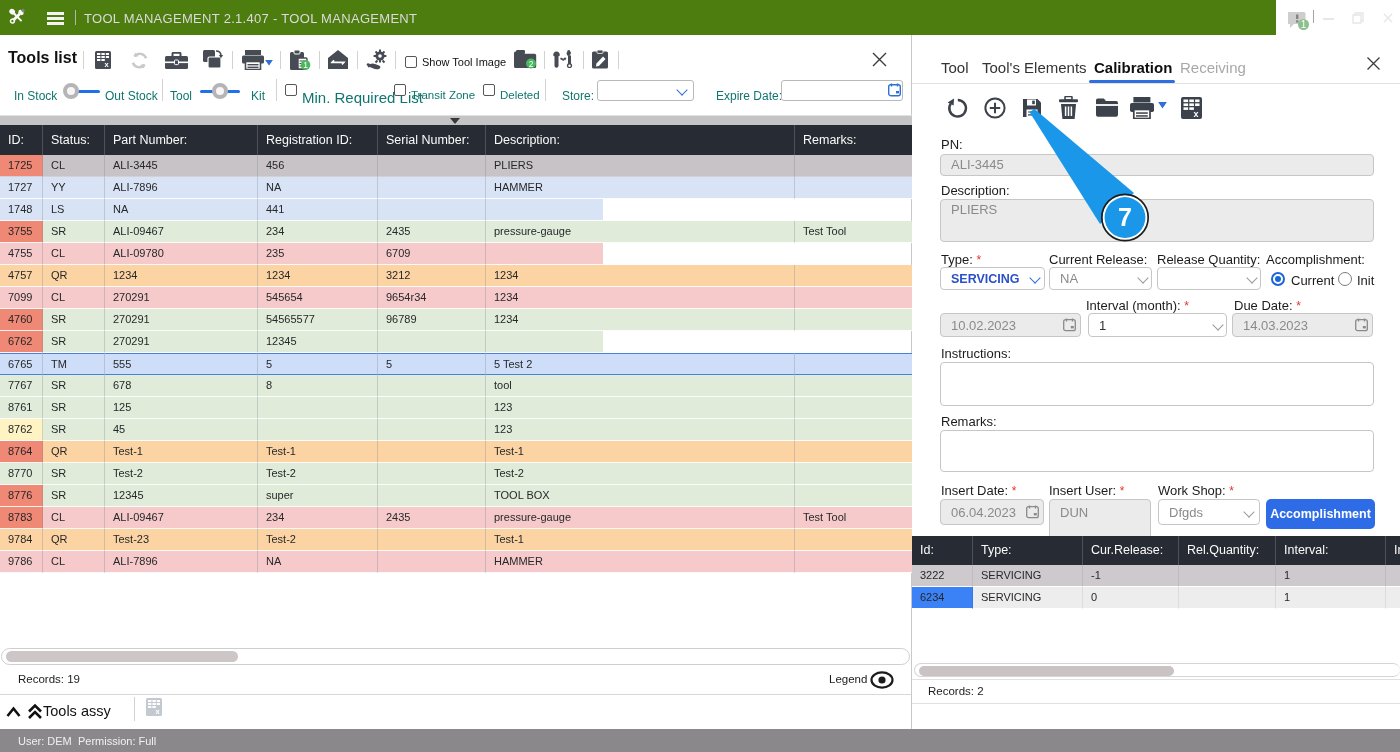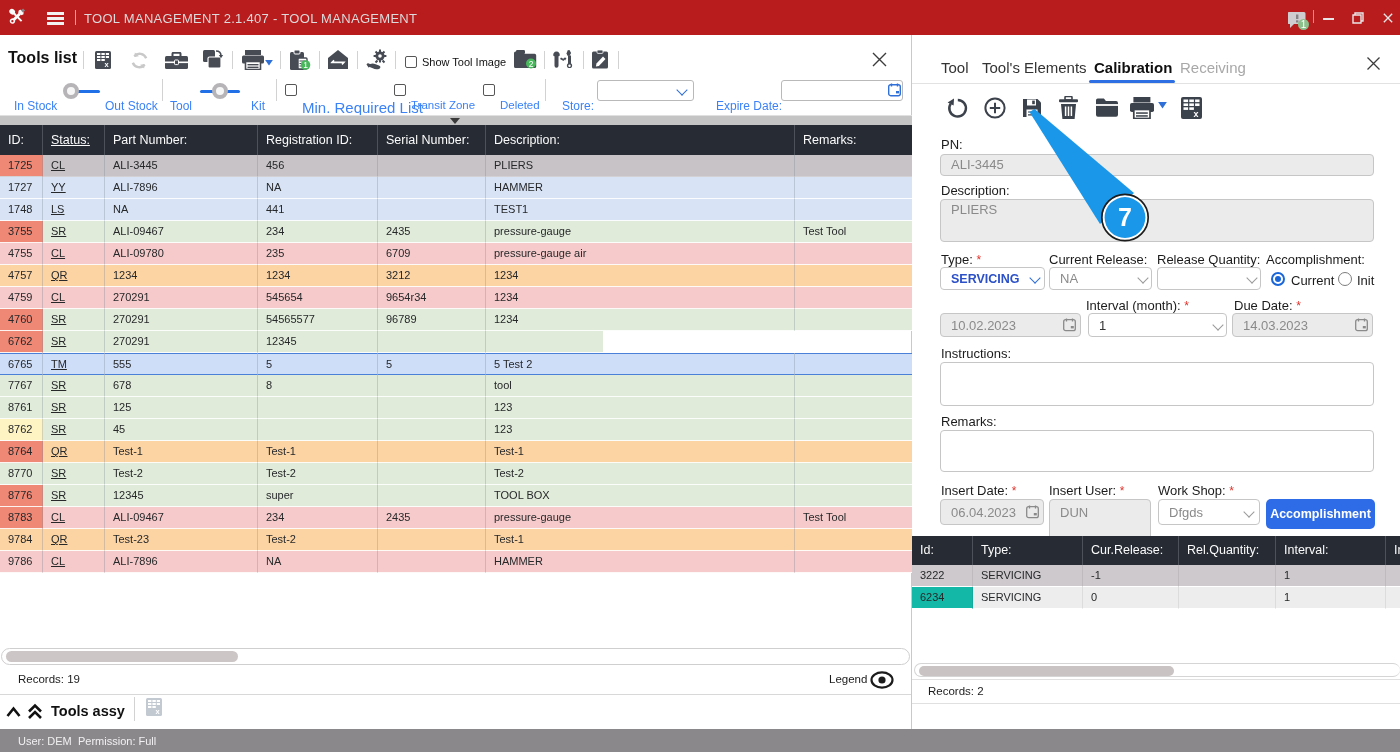--- a/index.html
+++ b/index.html
@@ -1,43 +1,43 @@
 <!DOCTYPE html>
 <html><head>
 <meta charset="utf-8">
 <style>
 * { margin:0; padding:0; box-sizing:border-box; }
 html,body { width:1400px; height:752px; overflow:hidden; font-family:"Liberation Sans", sans-serif; background:#fff; }
 #app { position:relative; width:1400px; height:752px; }
 .abs { position:absolute; }
 
-#titlebar { position:absolute; left:0; top:0; width:1400px; height:35px; background:#b91c1c; }
+#titlebar { position:absolute; left:0; top:0; width:1276px; height:35px; background:#4d7c0f; }
 #titlebar .ttl { position:absolute; left:84px; top:10.5px; font-size:13px; color:#dcdadc; letter-spacing:0.3px; }
 #tb-sep1 { position:absolute; left:75px; top:10px; width:1px; height:15px; background:#b5b3b5; }
 #hamb div { position:absolute; left:47px; width:17px; height:2.6px; background:#f2f2f2; }
 
 #leftpanel { position:absolute; left:0; top:35px; width:912px; height:694px; background:#fff; border-right:1px solid #c9c9c9; }
 .lp-sep { position:absolute; top:16px; width:1px; height:18px; background:#d2d2d2; }
 #toolslist { position:absolute; left:8px; top:14px; font-size:16px; font-weight:bold; color:#111; }
 
-.flabel { position:absolute; top:64px; font-size:12px; color:#3b82f6; }
+.flabel { position:absolute; top:54px; font-size:12px; color:#0f766e; }
 .fsep { position:absolute; top:44px; width:1px; height:22px; background:#d2d2d2; }
 .toggle-line { position:absolute; top:55px; height:3px; background:#2170e8; border-radius:2px; }
 .toggle-knob { position:absolute; top:48px; width:16px; height:16px; border-radius:50%; background:#f6f6f6; border:4px solid #b7b4b7; }
 .cbx { position:absolute; top:49px; width:12px; height:12px; border:1px solid #565656; border-radius:2px; background:#fff; }
 
 #strip { position:absolute; left:0; top:80px; width:912px; height:10px; background:#c5c4c5; border-top:1px solid #e0e0e0; }
 #strip .tri { position:absolute; left:450px; top:2px; width:0; height:0; border-left:5px solid transparent; border-right:5px solid transparent; border-top:6px solid #3a3a3a; }
 
 #ltable { position:absolute; left:0; top:90px; width:912px; }
 .lrow { display:flex; height:22px; }
 .lrow > div { font-size:11px; color:#26282a; line-height:21px; padding-left:8px; overflow:hidden; white-space:nowrap; border-right:1px solid rgba(125,138,150,0.33); border-bottom:1px solid rgba(255,255,255,0.9); }
 #lhead { display:flex; height:30px; background:#272c34; }
 #lhead > div { font-size:12.5px; color:#fbfbfb; line-height:30px; padding-left:8px; border-right:1px solid #4d525a; white-space:nowrap; }
-.c0{width:43px;} .c1{width:62px;text-decoration:underline;} .c2{width:153px;} .c3{width:120px;} .c4{width:108px;} .c5{width:309px;} .c6{width:117px; border-right:none !important;}
+.c0{width:43px;} .c1{width:62px;} .c2{width:153px;} .c3{width:120px;} .c4{width:108px;} .c5{width:309px;} .c6{width:117px; border-right:none !important;}
 
 #lscroll { position:absolute; left:1px; top:613px; width:909px; height:17px; border:1px solid #cfcfcf; border-radius:9px; background:#fff; }
 #lscroll .thumb { position:absolute; left:4px; top:2px; width:232px; height:11px; border-radius:6px; background:#cdc6c6; }
 #lrecords { position:absolute; left:18px; top:638px; font-size:11.5px; color:#1c1c1c; }
 #legend { position:absolute; left:829px; top:638px; font-size:11.5px; color:#1c1c1c; }
 #lline2 { position:absolute; left:0; top:659px; width:911px; height:1px; background:#d8d8d8; }
 #assy { position:absolute; left:0; top:660px; width:911px; height:34px; background:#fff; }
 
 #statusbar { position:absolute; left:0; top:729px; width:1400px; height:23px; background:#8b888b; }
 #statusbar span { position:absolute; top:6px; font-size:11px; color:#f2f0f2; }
@@ -282,52 +282,50 @@
           <div class="c4"></div>
           <div class="c5">HAMMER</div>
           <div class="c6"></div>
         </div>
 <div class="lrow bg-blue">
           <div class="c0">1748</div>
           <div class="c1">LS</div>
           <div class="c2">NA</div>
           <div class="c3">441</div>
           <div class="c4"></div>
-          <div class="c5">TEST1</div>
           <div class="c6"></div>
         </div>
 <div class="lrow bg-green">
           <div class="c0 id-salmon">3755</div>
           <div class="c1">SR</div>
           <div class="c2">ALI-09467</div>
           <div class="c3">234</div>
           <div class="c4">2435</div>
           <div class="c5">pressure-gauge</div>
           <div class="c6">Test Tool</div>
         </div>
 <div class="lrow bg-pink">
           <div class="c0">4755</div>
           <div class="c1">CL</div>
           <div class="c2">ALI-09780</div>
           <div class="c3">235</div>
           <div class="c4">6709</div>
-          <div class="c5">pressure-gauge air</div>
           <div class="c6"></div>
         </div>
 <div class="lrow bg-orange">
           <div class="c0">4757</div>
           <div class="c1">QR</div>
           <div class="c2">1234</div>
           <div class="c3">1234</div>
           <div class="c4">3212</div>
           <div class="c5">1234</div>
           <div class="c6"></div>
         </div>
 <div class="lrow bg-pink">
-          <div class="c0">4759</div>
+          <div class="c0">7099</div>
           <div class="c1">CL</div>
           <div class="c2">270291</div>
           <div class="c3">545654</div>
           <div class="c4">9654r34</div>
           <div class="c5">1234</div>
           <div class="c6"></div>
         </div>
 <div class="lrow bg-green">
           <div class="c0 id-salmon">4760</div>
           <div class="c1">SR</div>
@@ -446,21 +444,21 @@
         <circle cx="12" cy="9" r="3.6" fill="#1c1c1c"></circle>
       </svg>
       <div id="lline2"></div>
       <div id="assy">
         <svg class="abs" style="left:6px;top:10px" width="15" height="13" viewBox="0 0 15 13">
           <path d="M1.5 11 L7.5 3.5 L13.5 11" fill="none" stroke="#111" stroke-width="2.6"></path>
         </svg>
         <svg class="abs" style="left:27px;top:8px" width="16" height="17" viewBox="0 0 16 17">
           <path d="M2 8.5 L8 2.5 L14 8.5 M2 15 L8 9 L14 15" fill="none" stroke="#111" stroke-width="2.6"></path>
         </svg>
-        <div class="abs" style="left:51px;top:8px;font-size:14.5px;font-weight:bold;color:#111">Tools assy</div>
+        <div class="abs" style="left:43px;top:8px;font-size:14.5px;font-weight:normal;color:#111">Tools assy</div>
         <div class="abs" style="left:134px;top:2px;width:1px;height:24px;background:#d2d2d2"></div>
         <svg class="abs" style="left:146px;top:3px" width="16" height="18" viewBox="0 0 16 18">
           <rect x="0" y="0" width="16" height="18" rx="1.5" fill="#c3c9d1"></rect>
           <g fill="#fff">
             <rect x="2" y="2" width="3.4" height="2"></rect>
             <rect x="6.4" y="2" width="3.4" height="2"></rect>
             <rect x="10.8" y="2" width="3.2" height="2"></rect>
             <rect x="2" y="5" width="3.4" height="2"></rect>
             <rect x="6.4" y="5" width="3.4" height="2"></rect>
             <rect x="10.8" y="5" width="3.2" height="2"></rect>
@@ -593,21 +591,21 @@
       </div>
       <div class="rrow" style="top:530px">
         <div class="r0" style="background:#cdc9cd">3222</div>
         <div class="r1" style="background:#cdc9cd">SERVICING</div>
         <div class="r2" style="background:#cdc9cd">-1</div>
         <div class="r3" style="background:#cdc9cd"></div>
         <div class="r4" style="background:#cdc9cd">1</div>
         <div class="r5" style="background:#cdc9cd"></div>
       </div>
       <div class="rrow" style="top:552px">
-        <div class="r0" style="background:#14b8a6">6234</div>
+        <div class="r0" style="background:#3b82f6">6234</div>
         <div class="r1" style="background:#ededed">SERVICING</div>
         <div class="r2" style="background:#ededed">0</div>
         <div class="r3" style="background:#ededed"></div>
         <div class="r4" style="background:#ededed">1</div>
         <div class="r5" style="background:#ededed"></div>
       </div>
       <div id="rscroll">
         <div class="thumb"></div>
       </div>
       <div id="rline1"></div>

